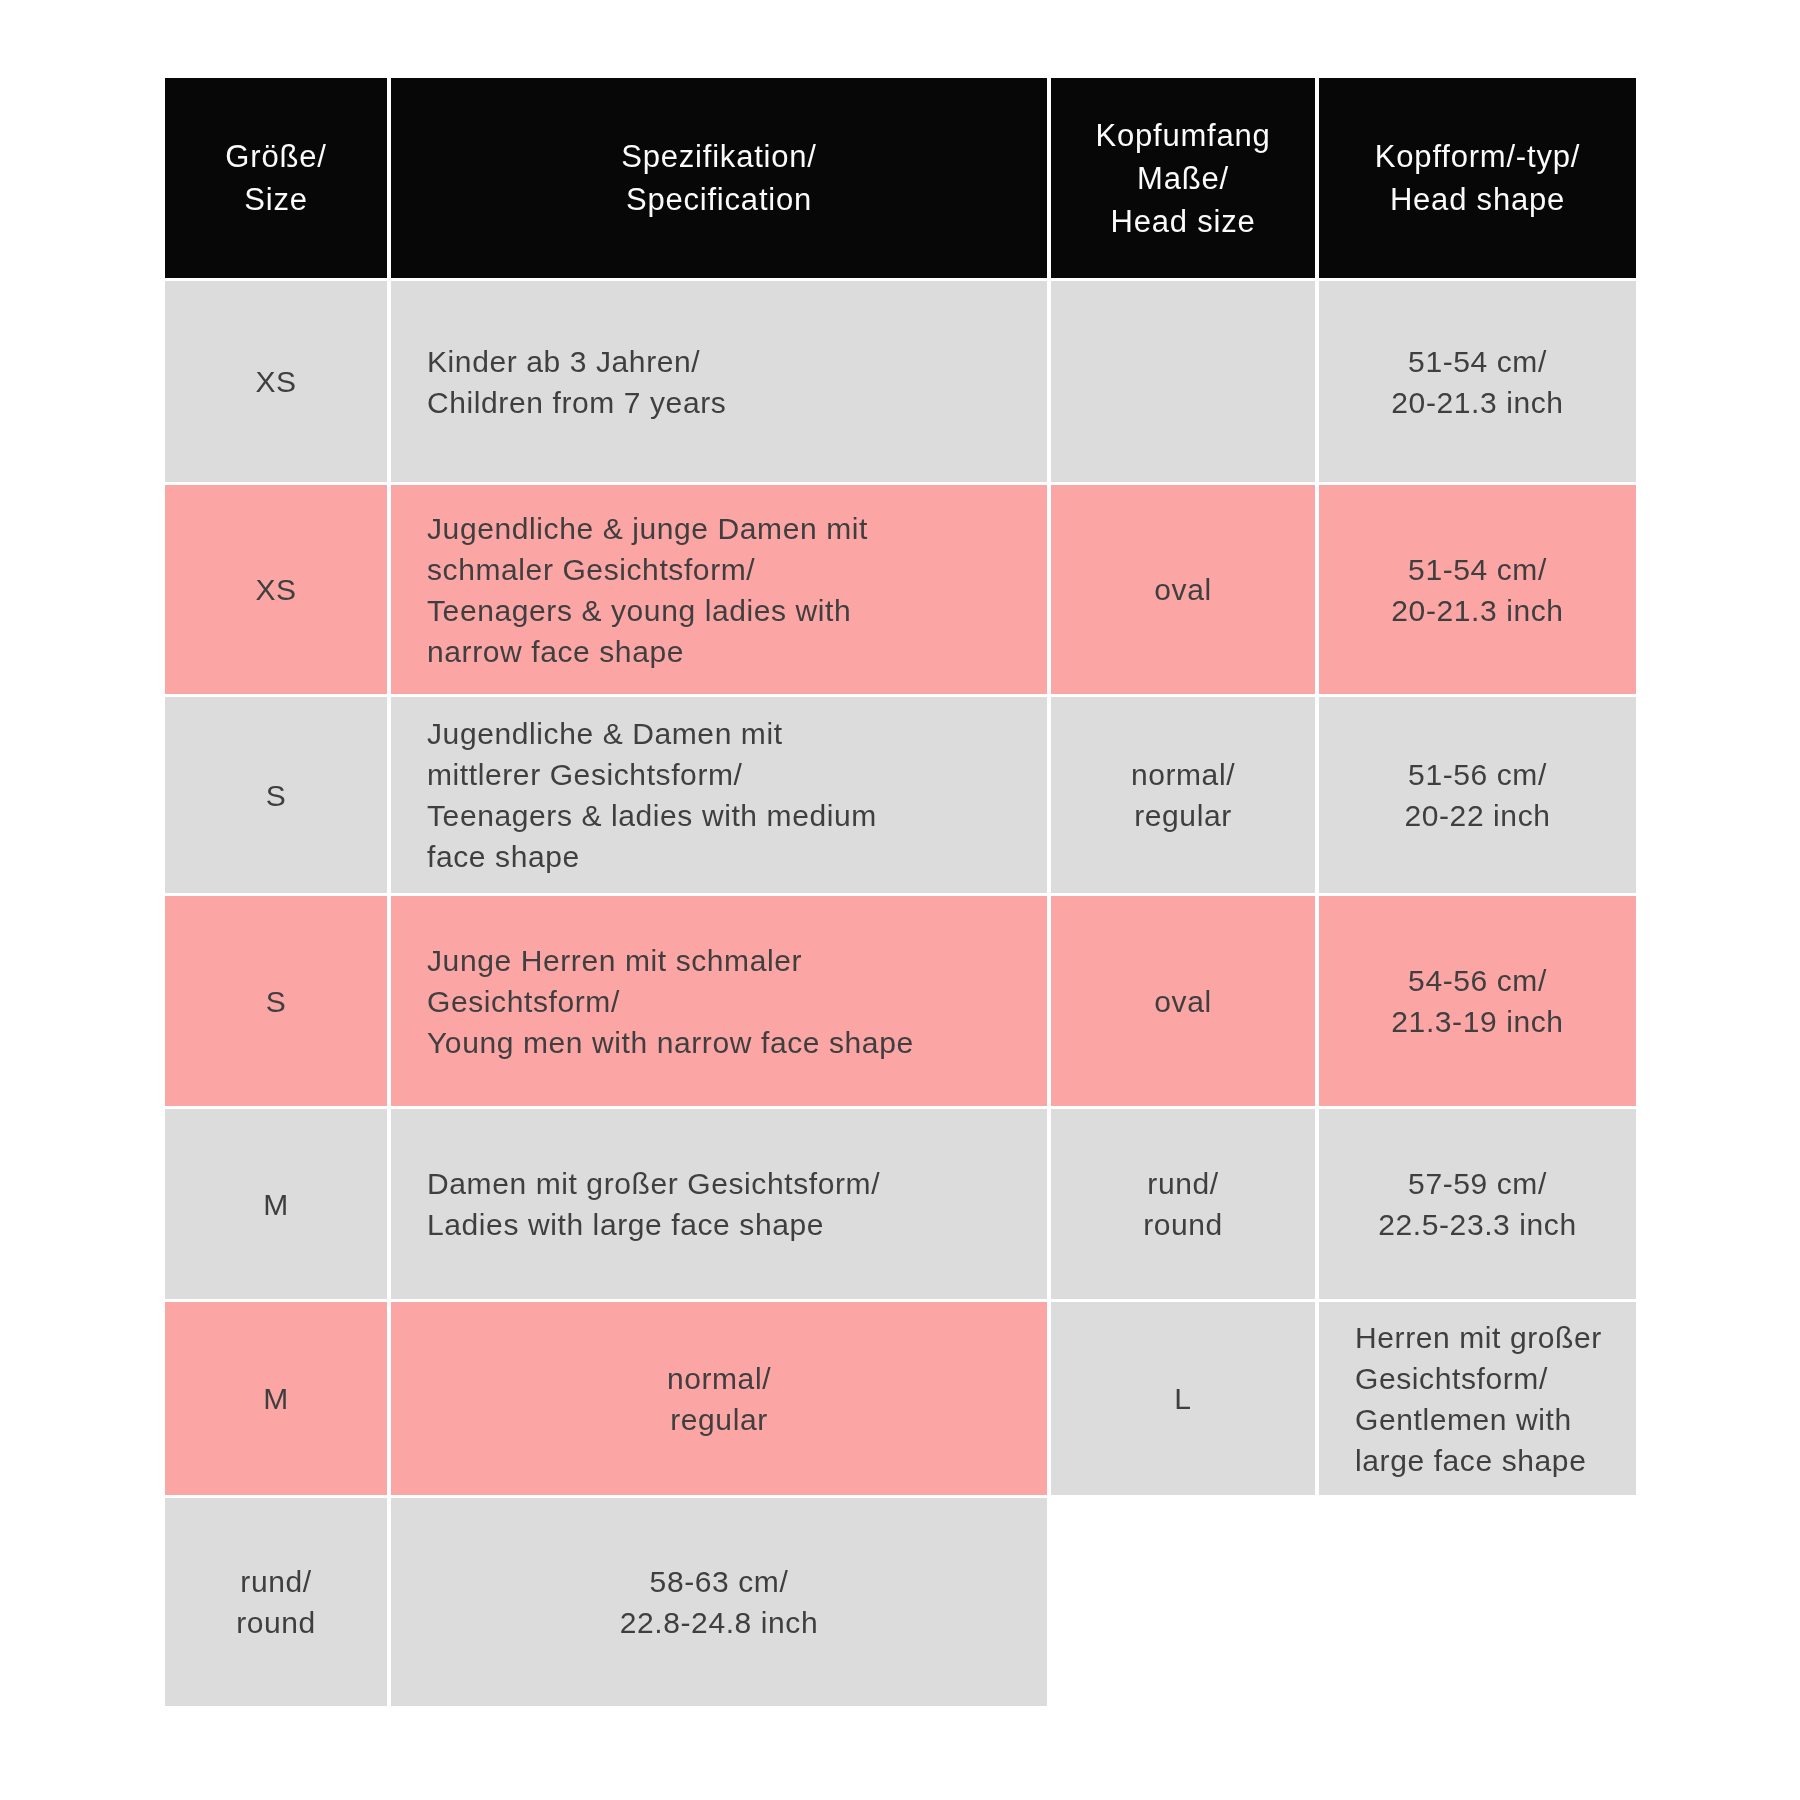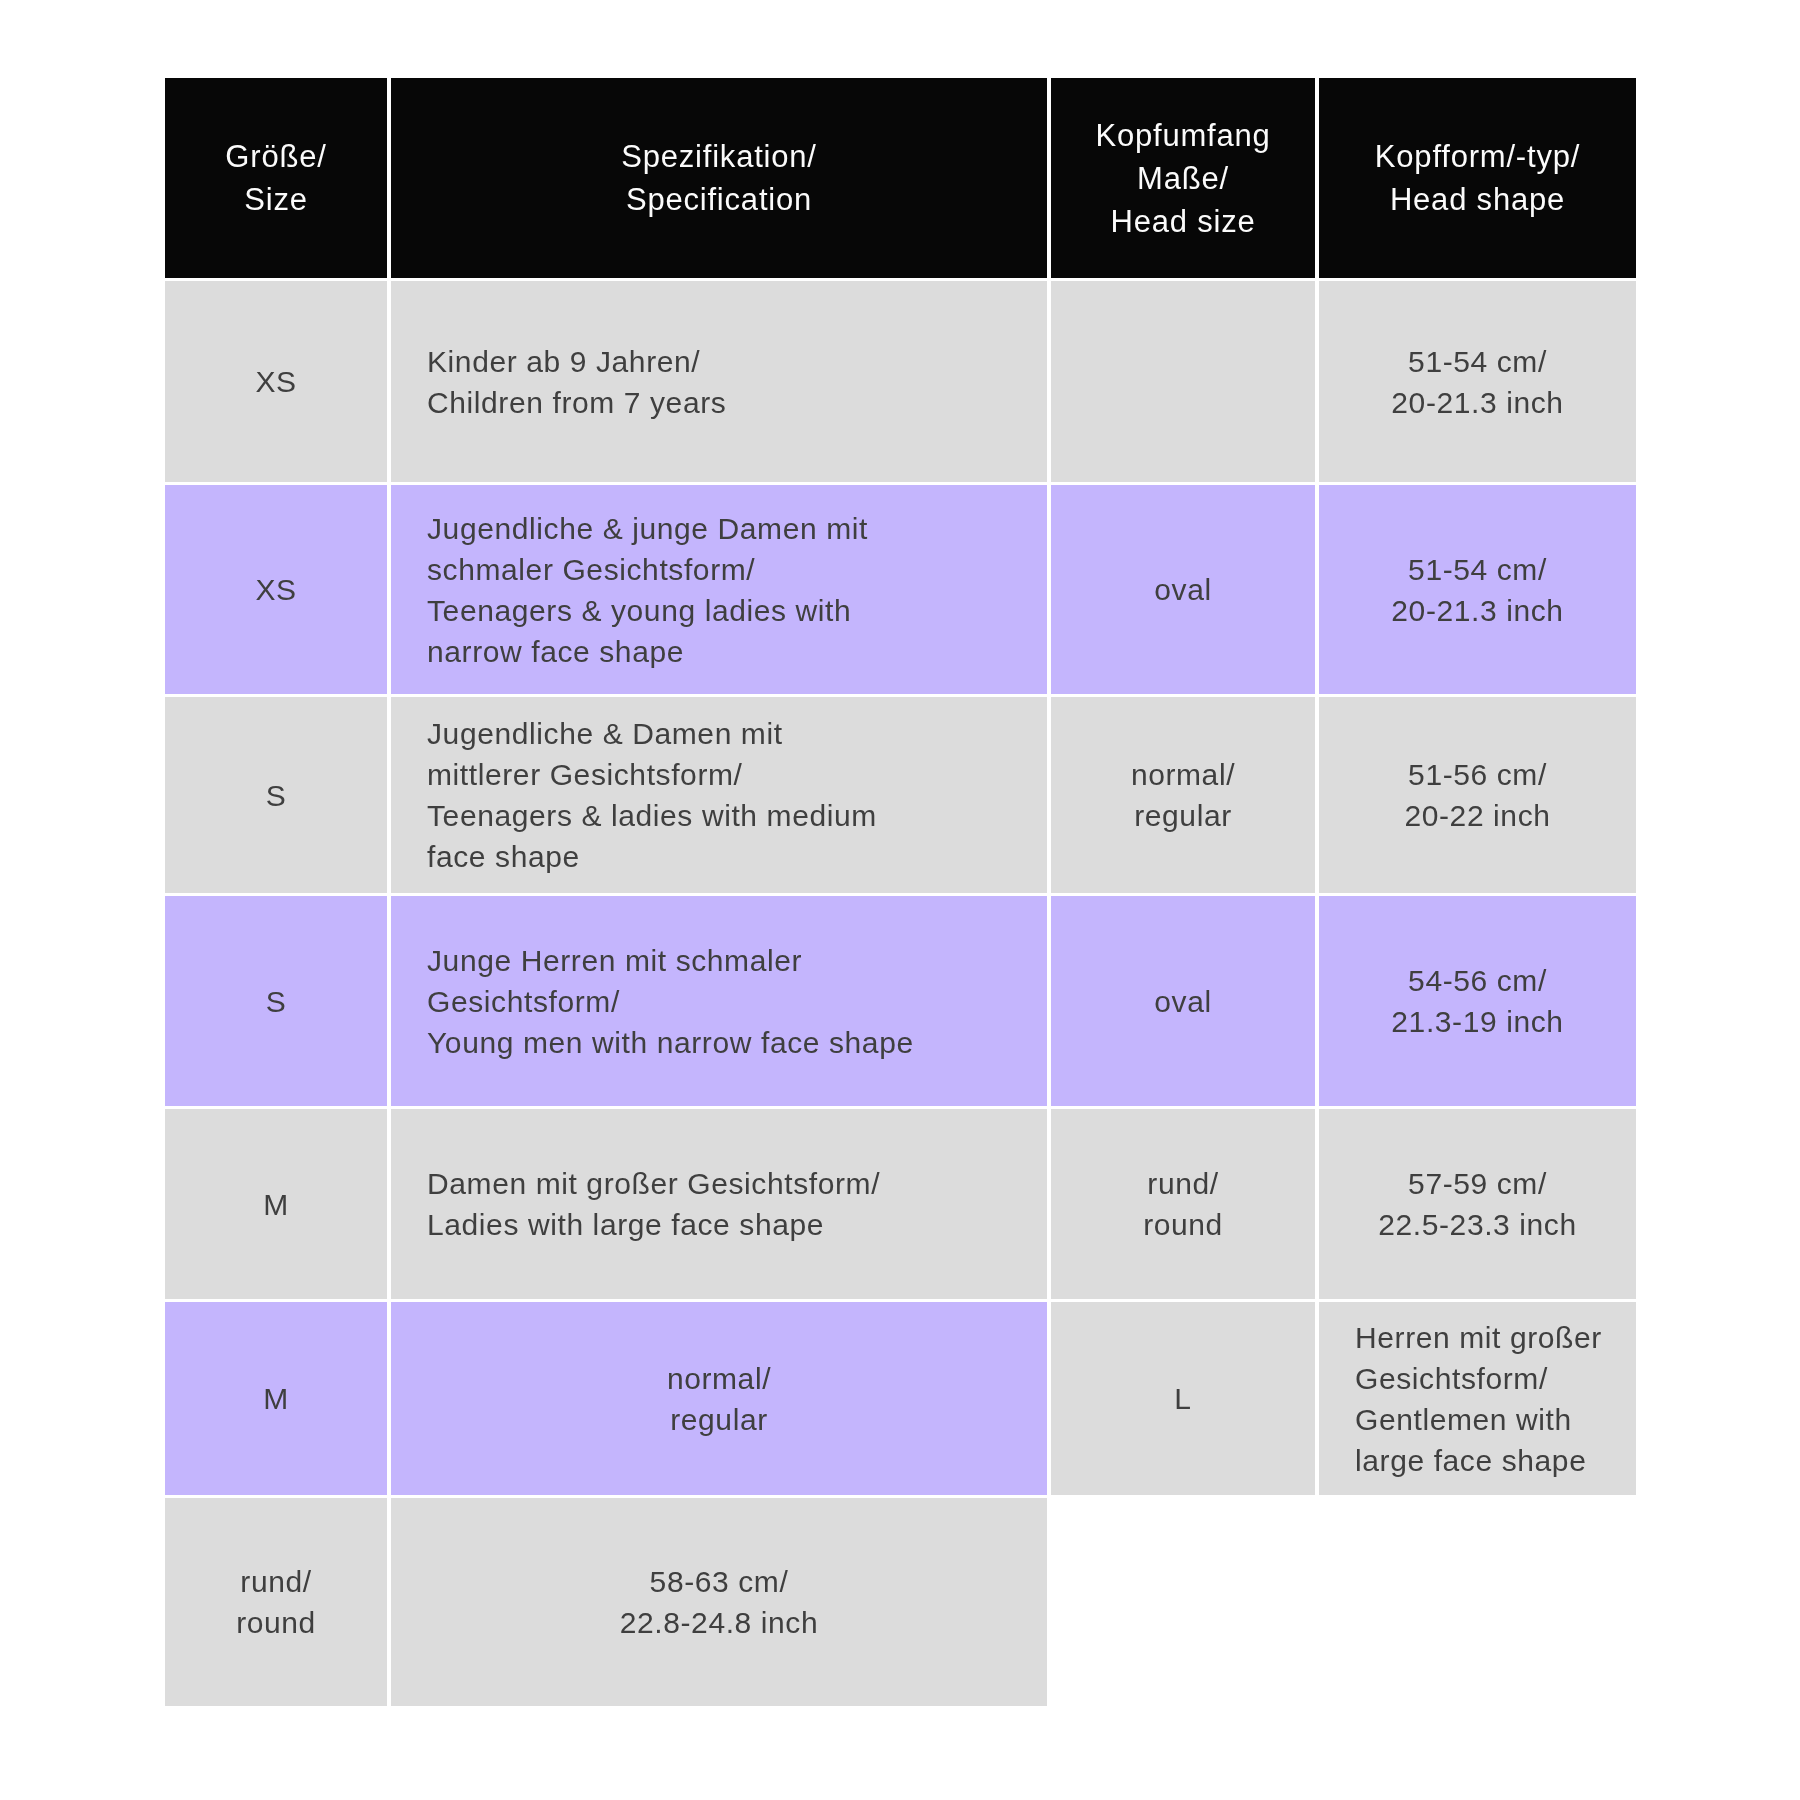--- a/index.html
+++ b/index.html
@@ -47,40 +47,40 @@
     line-height: 43px;
     letter-spacing: 0.8px;
   }
   .cell.spec {
     justify-content: flex-start;
     text-align: left;
     padding-left: 36px;
     padding-right: 24px;
   }
   .bg-dark  { background: #dcdcdc; }
-  .bg-light { background: #c4b5fd; }
+  .bg-light { background: #fca5a5; }
 </style>
 </head>
 <body>
 
 <div class="page">
   <div class="size-table">
 
     <div class="cell head">Größe/
 Size</div>
     <div class="cell head">Spezifikation/
 Specification</div>
     <div class="cell head">Kopfumfang
 Maße/
 Head size</div>
     <div class="cell head">Kopfform/-typ/
 Head shape</div>
 
     <div class="cell bg-dark">XS</div>
-    <div class="cell bg-dark spec">Kinder ab 9 Jahren/
+    <div class="cell bg-dark spec">Kinder ab 3 Jahren/
 Children from 7 years</div>
     <div class="cell bg-dark"></div>
     <div class="cell bg-dark">51-54 cm/
 20-21.3 inch</div>
 
     <div class="cell bg-light">XS</div>
     <div class="cell bg-light spec">Jugendliche &amp; junge Damen mit
 schmaler Gesichtsform/
 Teenagers &amp; young ladies with
 narrow face shape</div>

